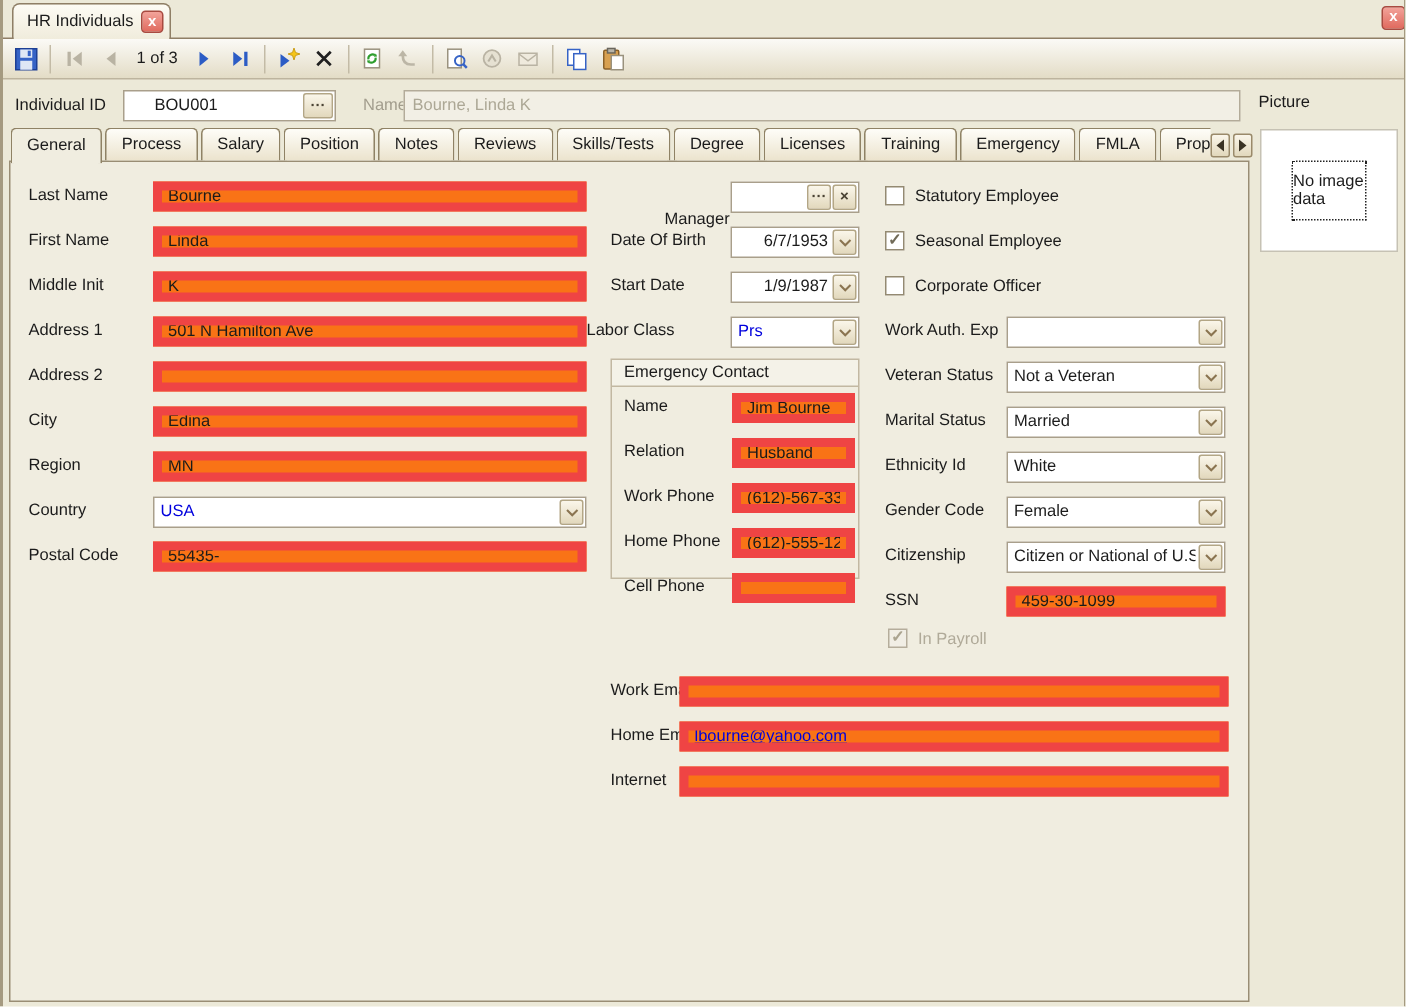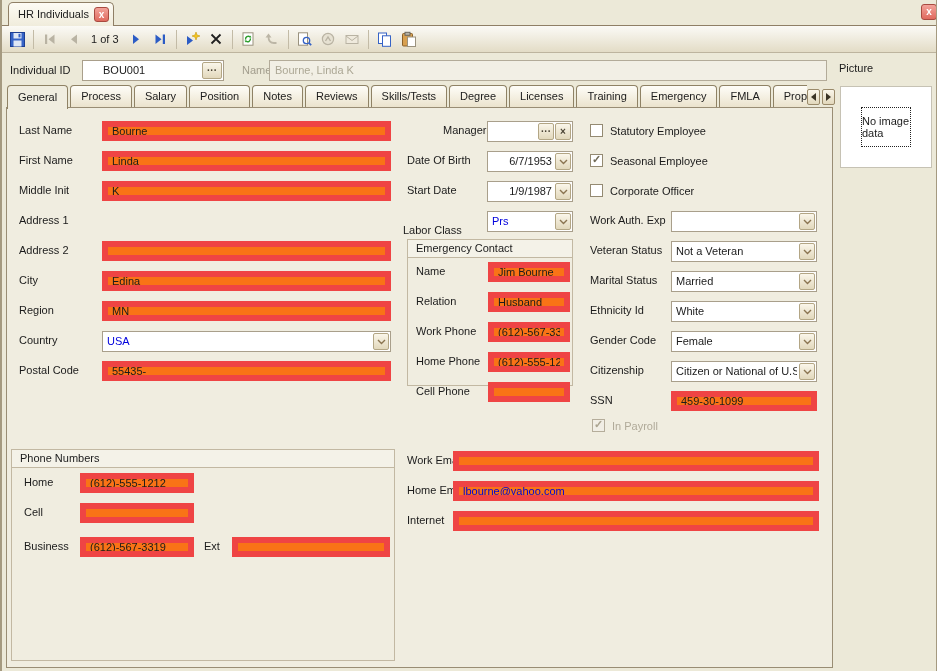--- a/index.html
+++ b/index.html
@@ -235,39 +235,40 @@
 
   <div class="panel">
 
     <span class="lbl" style="left:12px; top:16px;">Last Name</span>
     <input class="txt" style="left: 95px; top: 13px; width: 289px;" value="Bourne">
     <span class="lbl" style="left:12px; top:46px;">First Name</span>
     <input class="txt" style="left: 95px; top: 43px; width: 289px;" value="Linda">
     <span class="lbl" style="left:12px; top:76px;">Middle Init</span>
     <input class="txt" style="left: 95px; top: 73px; width: 289px;" value="K">
     <span class="lbl" style="left:12px; top:106px;">Address 1</span>
+    <input class="txt" style="left: 95px; top: 103px; width: 289px;" value="501 N Hamilton Ave">
     <span class="lbl" style="left:12px; top:136px;">Address 2</span>
     <input class="txt" style="left: 95px; top: 133px; width: 289px;" value="">
     <span class="lbl" style="left:12px; top:166px;">City</span>
     <input class="txt" style="left: 95px; top: 163px; width: 289px;" value="Edina">
     <span class="lbl" style="left:12px; top:196px;">Region</span>
     <input class="txt" style="left: 95px; top: 193px; width: 289px;" value="MN">
     <span class="lbl" style="left:12px; top:226px;">Country</span>
     <div class="combo" style="left:95px; top:223px; width:289px;">
       <span class="val blue">USA</span>
       <span class="ddbtn">
           <svg width="9" height="6" viewBox="0 0 9 6">
             <path d="M1 1 L4.5 4.5 L8 1" stroke="#8a7450" stroke-width="1.4" fill="none"></path>
           </svg>
         </span>
     </div>
     <span class="lbl" style="left:12px; top:256px;">Postal Code</span>
     <input class="txt" style="left: 95px; top: 253px; width: 289px;" value="55435-____">
 
-    <span class="lbl" style="left:400px; top:16px;padding-left:36px;">Manager</span>
+    <span class="lbl" style="left:400px; top:32px;padding-left:36px;">Manager</span>
     <div class="combo" style="left:480px; top:13px; width:86px;">
       <span class="val" style="right:36px;"></span>
       <span class="minibtn" style="right:18px; width:16px;">
           <span>···</span>
         </span>
       <span class="minibtn" style="right:1px; width:16px;">
           <span>×</span>
         </span>
     </div>
     <span class="lbl" style="left:400px; top:46px;">Date Of Birth</span>
@@ -281,21 +282,21 @@
     </div>
     <span class="lbl" style="left:400px; top:76px;">Start Date</span>
     <div class="combo" style="left:480px; top:73px; width:86px;">
       <span class="val rt">1/9/1987</span>
       <span class="ddbtn">
           <svg width="9" height="6" viewBox="0 0 9 6">
             <path d="M1 1 L4.5 4.5 L8 1" stroke="#8a7450" stroke-width="1.4" fill="none"></path>
           </svg>
         </span>
     </div>
-    <span class="lbl" style="left:396px; top:106px;margin-top:10px;">Labor Class</span>
+    <span class="lbl" style="left:384px; top:106px;">Labor Class</span>
     <div class="combo" style="left:480px; top:103px; width:86px;">
       <span class="val blue">Prs</span>
       <span class="ddbtn">
           <svg width="9" height="6" viewBox="0 0 9 6">
             <path d="M1 1 L4.5 4.5 L8 1" stroke="#8a7450" stroke-width="1.4" fill="none"></path>
           </svg>
         </span>
     </div>
 
     <div class="group" style="left:400px; top:131px; width:166px; height:147px;">
@@ -378,27 +379,16 @@
     <span class="cb dis on" style="left:585px; top:311px;"></span>
     <span class="lbl dis-lbl" style="left:605px; top:312px;">In Payroll</span>
 
     <span class="lbl" style="left:400px; top:346px;">Work Email</span>
     <input class="txt" style="left: 446px; top: 343px; width: 366px;" value="">
     <span class="lbl" style="left:400px; top:376px;">Home Email</span>
     <input class="txt linkval" style="left: 446px; top: 373px; width: 366px;" value="lbourne@yahoo.com">
     <span class="lbl" style="left:400px; top:406px;">Internet</span>
     <input class="txt" style="left: 446px; top: 403px; width: 366px;" value="">
 
-    <div class="group" style="left:4px; top:341px; width:384px; height:212px;">
-      <span class="gcap">Phone Numbers</span>
-      <span class="lbl" style="left:12px; top:26px;">Home</span>
-      <input class="txt" style="left: 68px; top: 23px; width: 114px;" value="(612)-555-1212">
-      <span class="lbl" style="left:12px; top:56px;">Cell</span>
-      <input class="txt" style="left: 68px; top: 53px; width: 114px;" value="">
-      <span class="lbl" style="left:12px; top:90px;">Business</span>
-      <input class="txt" style="left: 68px; top: 87px; width: 114px;" value="(612)-567-3319">
-      <span class="lbl" style="left:192px; top:90px;">Ext</span>
-      <input class="txt" style="left: 220px; top: 87px; width: 158px;" value="">
-    </div>
 
   </div>
 
 </div>
 
 </body></html>

